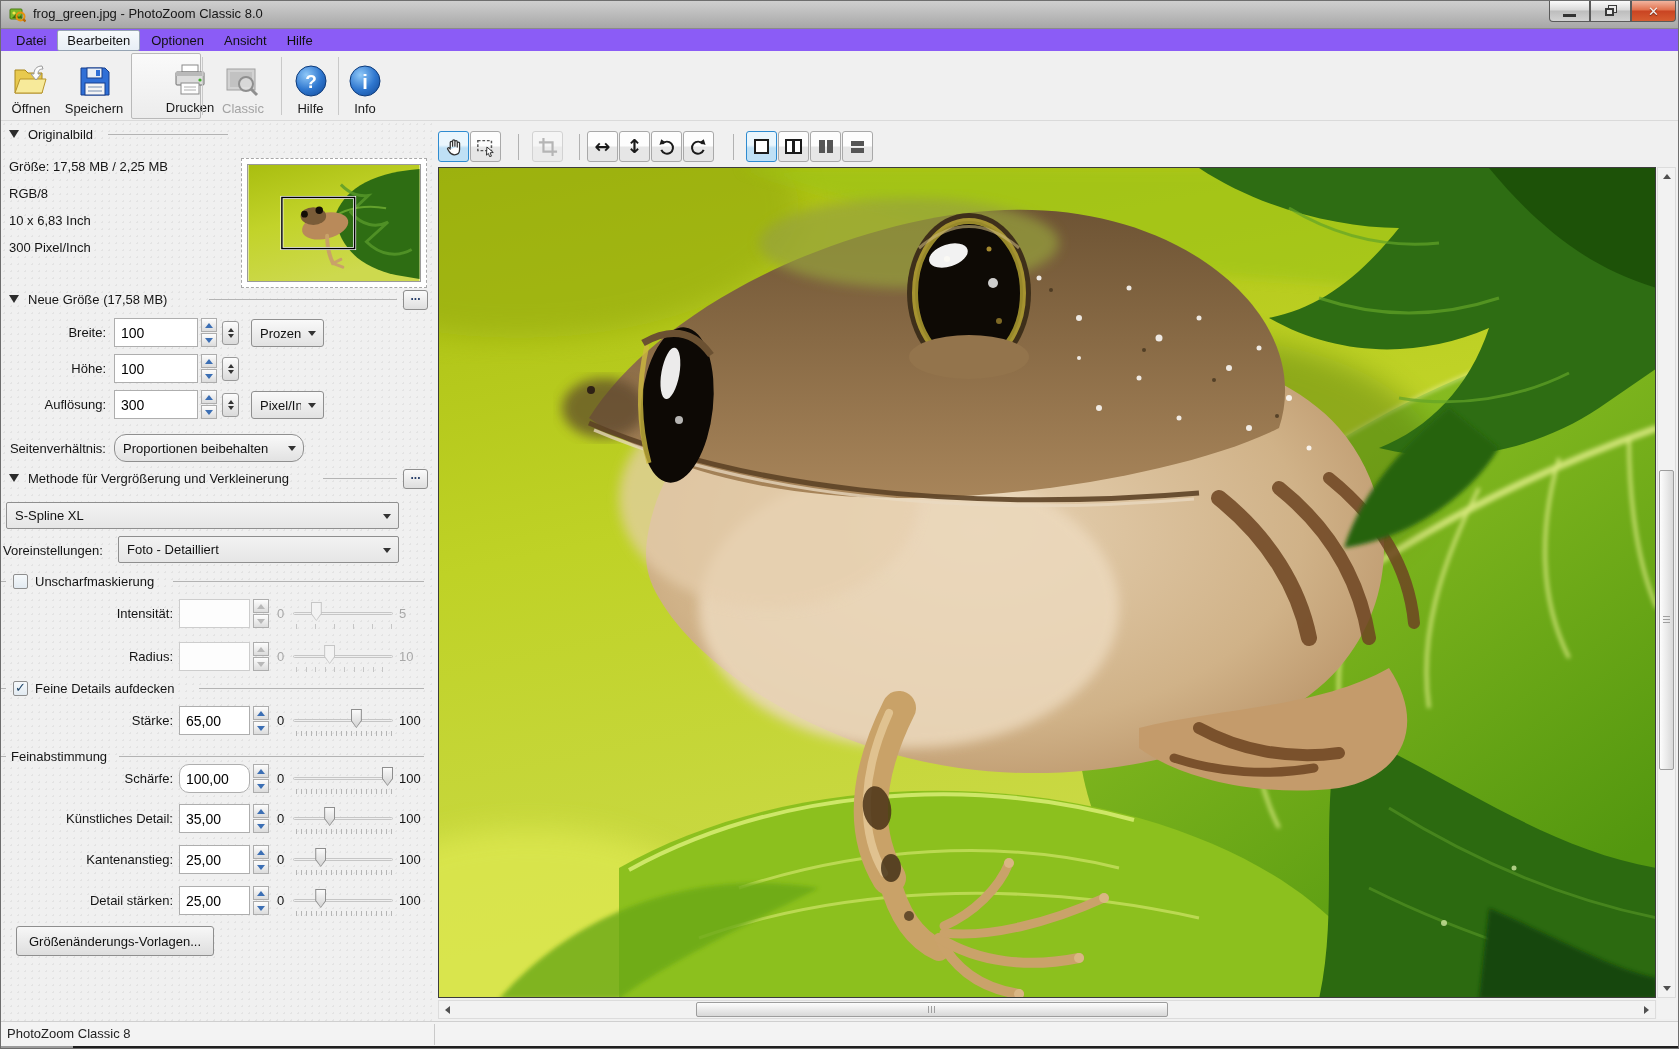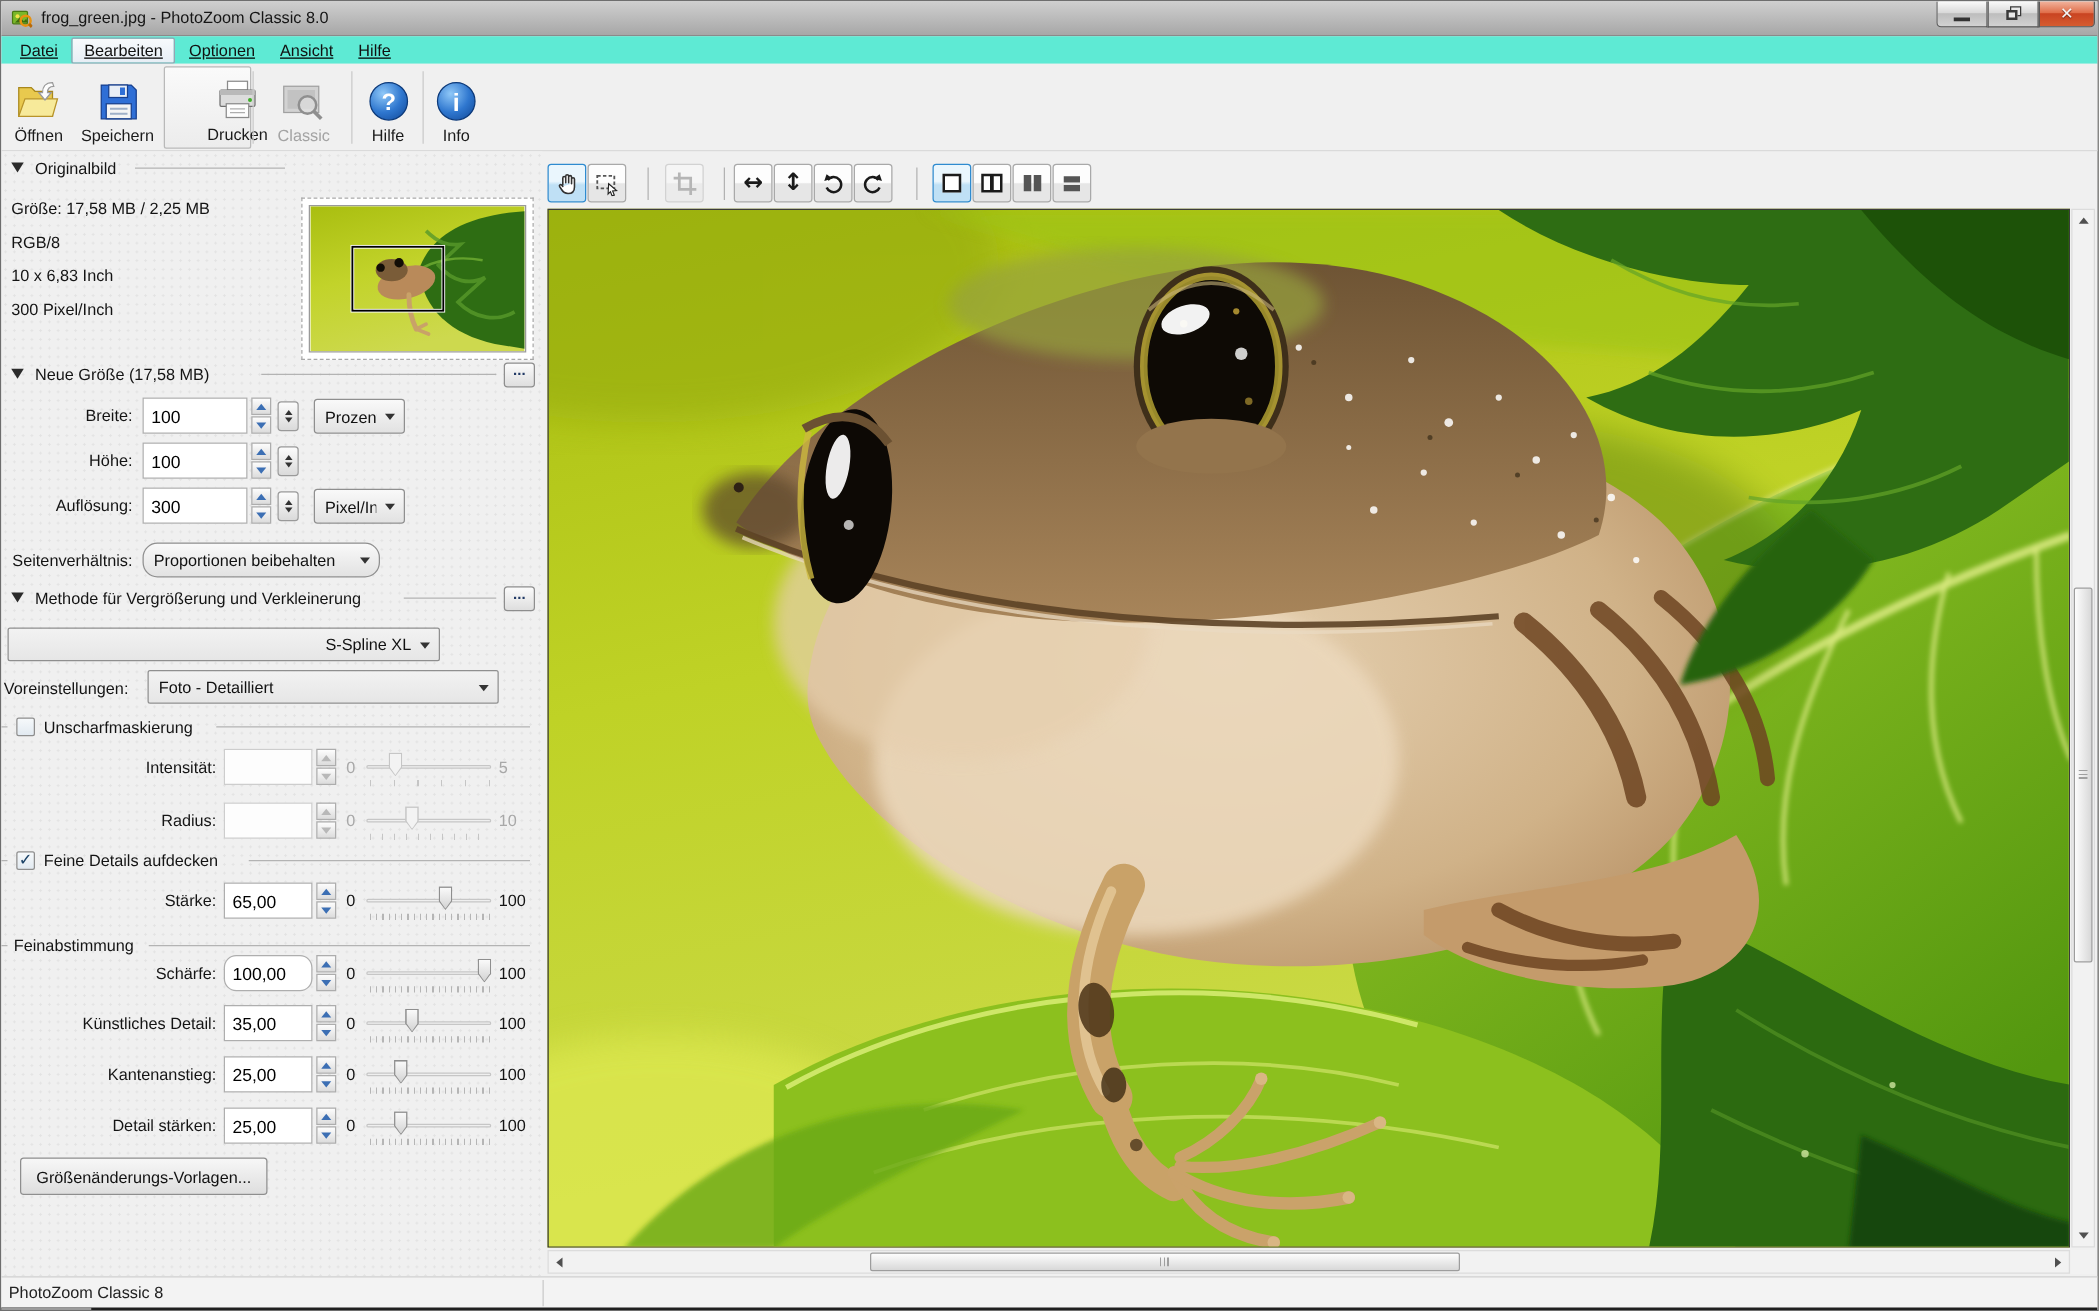--- a/index.html
+++ b/index.html
@@ -15,21 +15,21 @@
     background:linear-gradient(#fbfbfb,#d9d9d9 45%,#bdbdbd 50%,#d2d2d2);display:flex;align-items:center;justify-content:center;}
   #btn-min{left:1548px;width:41px;border-bottom-left-radius:4px;}
   #btn-max{left:1589px;width:41px;}
   #btn-close{left:1630px;width:45px;border-bottom-right-radius:4px;
     background:linear-gradient(#f2b49e,#e0704c 45%,#c94422 50%,#d65c30);}
   .glyph-min{width:13px;height:3px;background:#333;margin-top:8px;}
   .glyph-max{width:9px;height:8px;border:2px solid #3a3a3a;background:#e8e8e8;box-shadow:3px -3px 0 -1px #e8e8e8,3px -3px 0 0 #3a3a3a;margin:2px 3px 0 0;}
   .glyph-x{color:#f3f3f3;font-size:13px;font-weight:bold;text-shadow:0 1px 1px #6a2310;}
 
   
-  #menubar{position:absolute;left:0;top:28px;width:100%;height:22px;background:#5eead4;display:flex;align-items:center;padding-left:6px;gap:2px;text-decoration:underline;}
+  #menubar{position:absolute;left:0;top:28px;width:100%;height:22px;background:#8b5cf6;display:flex;align-items:center;padding-left:6px;gap:2px;}
   .menuitem{font-size:13px;color:#111;padding:2px 9px;}
   .menuitem.focused{border:1px solid #96a4b3;background:linear-gradient(#f7fafc,#e7eef5);border-radius:2px;}
 
   
   #maintoolbar{position:absolute;left:0;top:50px;width:100%;height:70px;background:#f0f0f0;border-bottom:1px solid #dadada;}
   .tbtn{position:absolute;top:2px;height:66px;display:flex;flex-direction:column;align-items:center;justify-content:flex-end;gap:3px;padding-bottom:3px;}
   .tbtn span{font-size:13px;color:#1a1a1a;white-space:nowrap;}
   .tbtn.boxed{border:1px solid #b9b9b9;border-radius:2px;background:linear-gradient(#fafafa,#ececec);}
   .tbtn.disabled span{color:#a3a3a3;}
   .tsep{position:absolute;top:6px;width:1px;height:58px;background:#c9c9c9;}
@@ -335,21 +335,21 @@
       </div>
     </div>
 
     <div class="sechead" style="top:347px;">
       <i class="tri"></i>
       <span>Methode für Vergrößerung und Verkleinerung</span>
     </div>
     <div class="hr" style="left:322px;top:357px;width:74px;"></div>
     <div class="morebtn" style="left:402px;top:348px;">...</div>
 
-    <div class="combo big" style="left:5px;top:381px;width:346px;height:27px;justify-content:flex-end;">
+    <div class="combo big" style="left:5px;top:381px;width:393px;height:27px;">
       <span class="cv">S-Spline XL</span>
         <i class="carr"></i>
     </div>
     <span class="rlabel" style="left:2px;top:422px;text-align:left;">Voreinstellungen:</span>
     <div class="combo big" style="left:117px;top:415px;width:281px;height:27px;">
       <span class="cv">Foto - Detailliert</span>
         <i class="carr"></i>
     </div>
 
     <div class="stub" style="top:460px;"></div>

